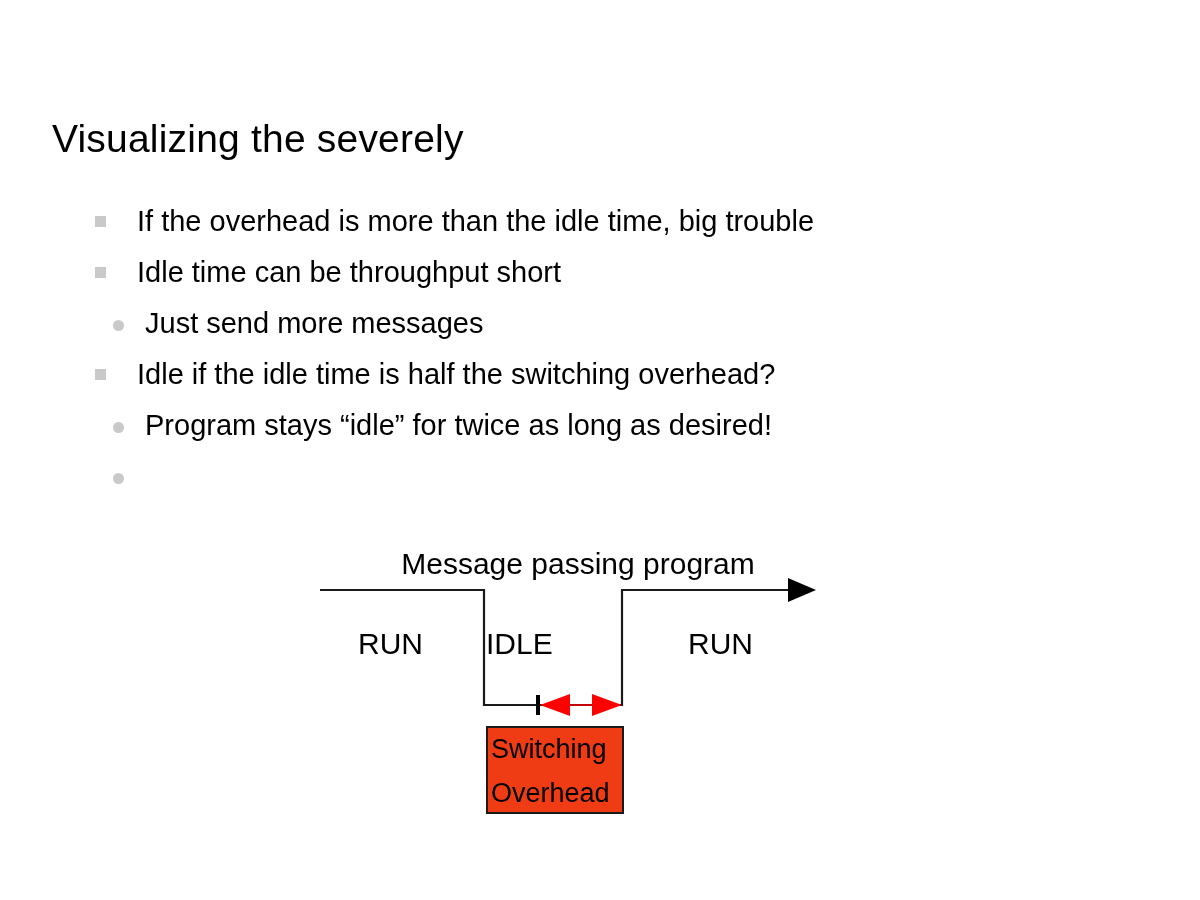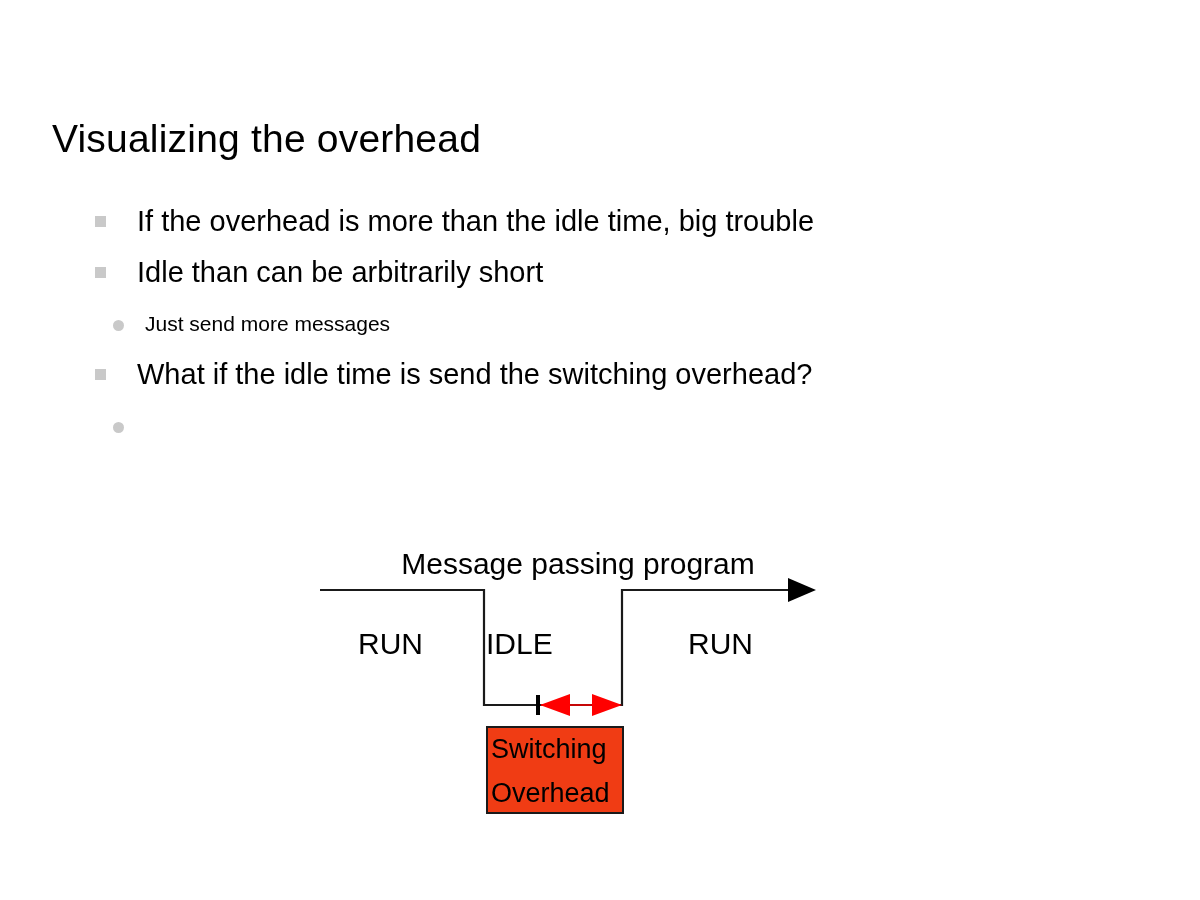--- a/index.html
+++ b/index.html
@@ -63,21 +63,21 @@
   .lvl1 .marker {
     left: 95px;
     top: 20px;
     width: 11px;
     height: 11px;
     background: #c9c9c9;
   }
   
   .lvl2 {
     padding-left: 145px;
-    font-size: 21px;
+    font-size: 29px;
     line-height: 51px;
     color: #000000;
   }
   .lvl2 .marker {
     left: 113px;
     top: 22px;
     width: 11px;
     height: 11px;
     border-radius: 50%;
     background: #c9c9c9;
@@ -113,44 +113,48 @@
     font-family: "Liberation Sans", sans-serif;
     font-size: 27px;
     fill: #000000;
   }
 </style>
 </head>
 <body>
 
 <div class="slide">
 
-  <div class="slide-title">Visualizing the overhead</div>
+  <div class="slide-title">Visualizing the severely</div>
 
   <div class="bullets">
 
     <div class="bullet lvl1">
       <span class="marker"></span>
       <span class="bullet-text">If the overhead is more than the idle time, big trouble</span>
     </div>
 
     <div class="bullet lvl1">
       <span class="marker"></span>
-      <span class="bullet-text">Idle than can be arbitrarily short</span>
+      <span class="bullet-text">Idle time can be throughput short</span>
     </div>
 
     <div class="bullet lvl2">
       <span class="marker"></span>
       <span class="bullet-text">Just send more messages</span>
     </div>
 
     <div class="bullet lvl1">
       <span class="marker"></span>
-      <span class="bullet-text">What if the idle time is send the switching overhead?</span>
+      <span class="bullet-text">Idle if the idle time is half the switching overhead?</span>
     </div>
 
+    <div class="bullet lvl2">
+      <span class="marker"></span>
+      <span class="bullet-text">Program stays “idle” for twice as long as desired!</span>
+    </div>
 
     <div class="bullet lvl2 wrap">
       <span class="marker"></span>
     </div>
 
   </div>
 
   <div class="diagram">
     <svg width="1200" height="300" viewBox="0 0 1200 300" xmlns="http://www.w3.org/2000/svg">
 

